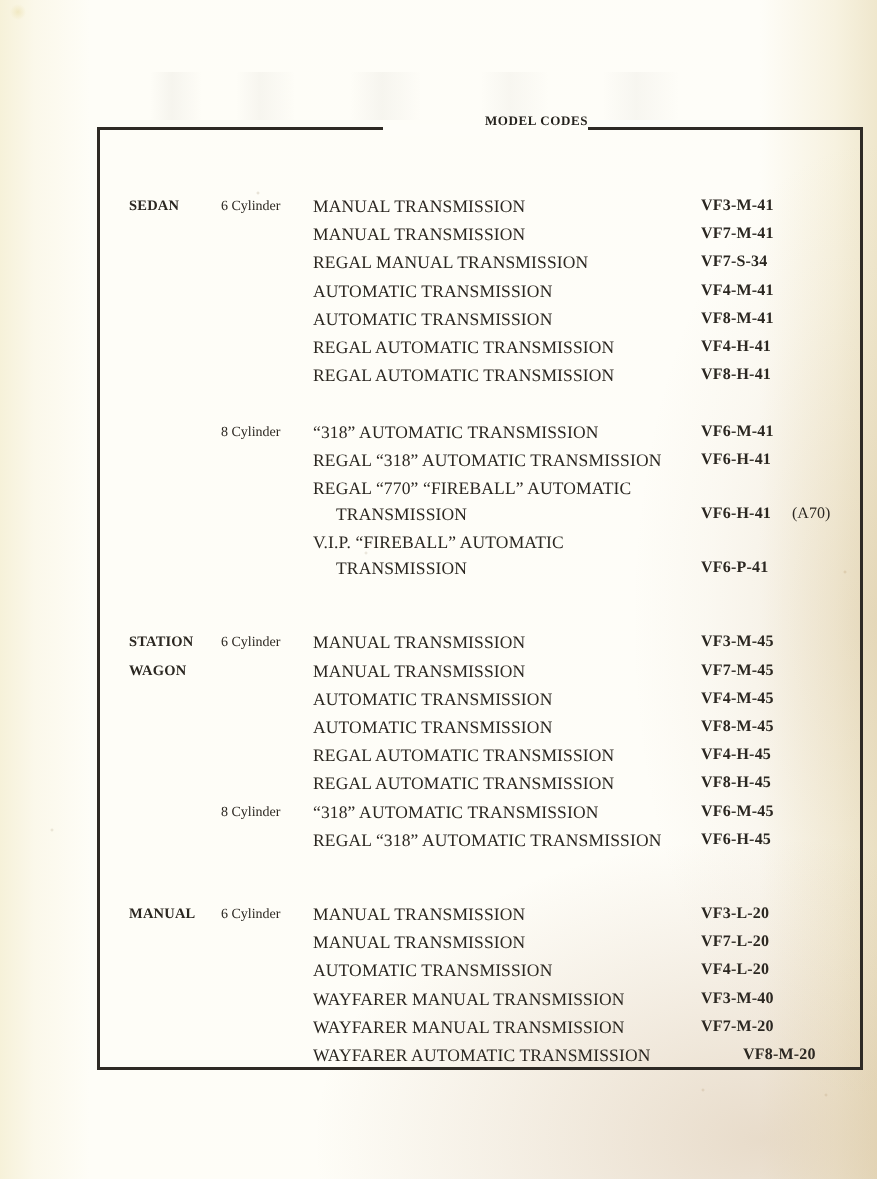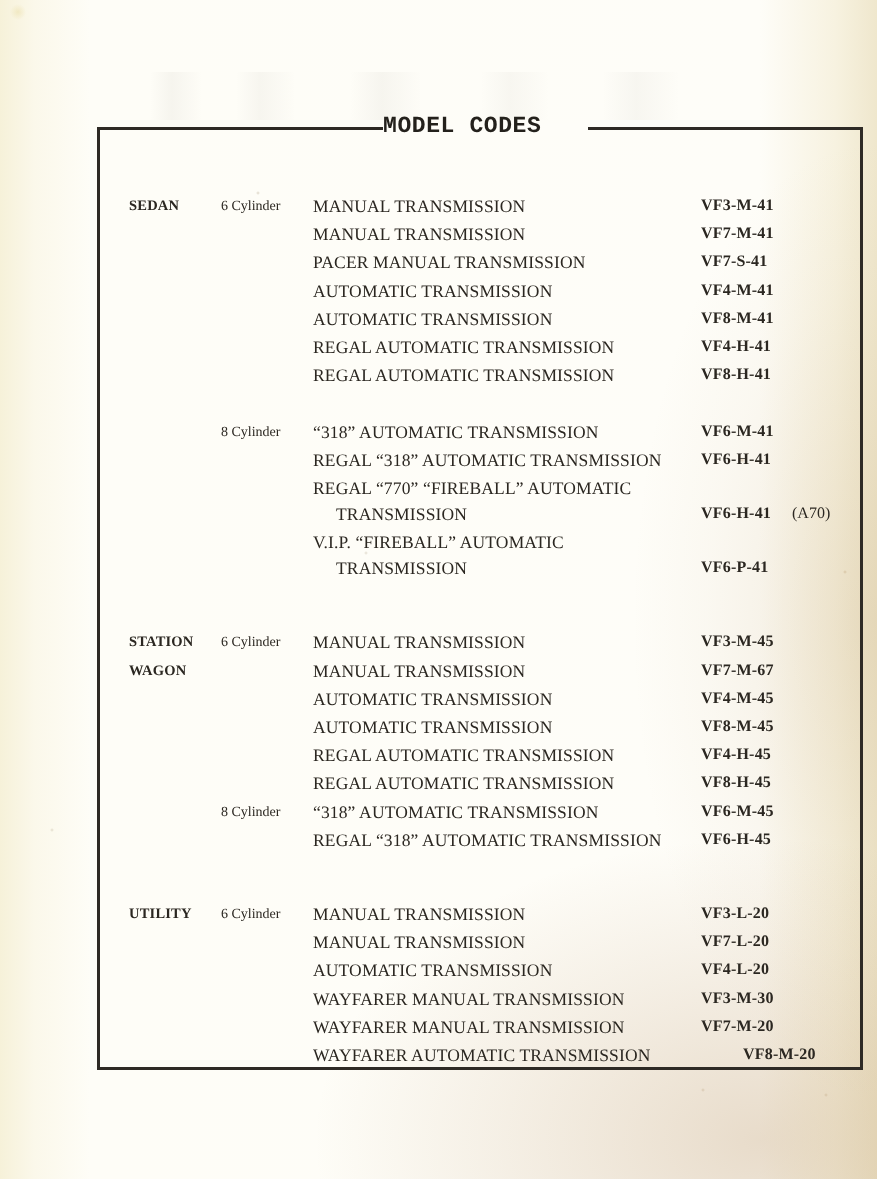--- a/index.html
+++ b/index.html
@@ -74,24 +74,24 @@
     top: -6px;
     width: 205px;
     height: 12px;
     background: #fefdf8;
   }
   #title {
     position: absolute;
     left: 283px;
     top: -17px;
     width: 205px;
-    text-align: left;
-    font-family: Liberation Mono, monospace;
+    text-align: right;
+    font-family: Liberation Serif, serif;
     font-weight: bold;
-    font-size: 23px;
+    font-size: 13px;
     letter-spacing: 0.6px;
     color: #24211c;
     background: transparent;
     white-space: nowrap;
   }
 
   
   #rows {
     position: absolute;
     left: 0;
@@ -172,22 +172,22 @@
           <span class="c-body">SEDAN</span>
           <span class="c-cyl">6 Cylinder</span>
           <span class="c-desc">MANUAL TRANSMISSION</span>
           <span class="c-code" style="top: -1px;">VF3-M-41</span>
         </div>
         <div class="row" style="top: 96.2px;">
           <span class="c-desc">MANUAL TRANSMISSION</span>
           <span class="c-code" style="top: -1px;">VF7-M-41</span>
         </div>
         <div class="row" style="top: 124.4px;">
-          <span class="c-desc">PACER MANUAL TRANSMISSION</span>
-          <span class="c-code" style="top: -1px;">VF7-S-41</span>
+          <span class="c-desc">REGAL MANUAL TRANSMISSION</span>
+          <span class="c-code" style="top: -1px;">VF7-S-34</span>
         </div>
         <div class="row" style="top: 152.6px;">
           <span class="c-desc">AUTOMATIC TRANSMISSION</span>
           <span class="c-code" style="top: -1px;">VF4-M-41</span>
         </div>
         <div class="row" style="top: 180.8px;">
           <span class="c-desc">AUTOMATIC TRANSMISSION</span>
           <span class="c-code" style="top: -1px;">VF8-M-41</span>
         </div>
         <div class="row" style="top: 209px;">
@@ -220,21 +220,21 @@
         </div>
         <div class="row" style="top: 504.4px;">
           <span class="c-body">STATION</span>
           <span class="c-cyl">6 Cylinder</span>
           <span class="c-desc">MANUAL TRANSMISSION</span>
           <span class="c-code" style="top: -1px;">VF3-M-45</span>
         </div>
         <div class="row" style="top: 532.6px;">
           <span class="c-body">WAGON</span>
           <span class="c-desc">MANUAL TRANSMISSION</span>
-          <span class="c-code" style="top: -1px;">VF7-M-67</span>
+          <span class="c-code" style="top: -1px;">VF7-M-45</span>
         </div>
         <div class="row" style="top: 560.8px;">
           <span class="c-desc">AUTOMATIC TRANSMISSION</span>
           <span class="c-code" style="top: -1px;">VF4-M-45</span>
         </div>
         <div class="row" style="top: 589px;">
           <span class="c-desc">AUTOMATIC TRANSMISSION</span>
           <span class="c-code" style="top: -1px;">VF8-M-45</span>
         </div>
         <div class="row" style="top: 617.2px;">
@@ -248,36 +248,36 @@
         <div class="row" style="top: 673.6px;">
           <span class="c-cyl">8 Cylinder</span>
           <span class="c-desc">“318” AUTOMATIC TRANSMISSION</span>
           <span class="c-code" style="top: -1px;">VF6-M-45</span>
         </div>
         <div class="row" style="top: 701.8px;">
           <span class="c-desc">REGAL “318” AUTOMATIC TRANSMISSION</span>
           <span class="c-code" style="top: -1px;">VF6-H-45</span>
         </div>
         <div class="row" style="top: 776px;">
-          <span class="c-body">UTILITY</span>
+          <span class="c-body">MANUAL</span>
           <span class="c-cyl">6 Cylinder</span>
           <span class="c-desc">MANUAL TRANSMISSION</span>
           <span class="c-code" style="top: -1px;">VF3-L-20</span>
         </div>
         <div class="row" style="top: 804.2px;">
           <span class="c-desc">MANUAL TRANSMISSION</span>
           <span class="c-code" style="top: -1px;">VF7-L-20</span>
         </div>
         <div class="row" style="top: 832.4px;">
           <span class="c-desc">AUTOMATIC TRANSMISSION</span>
           <span class="c-code" style="top: -1px;">VF4-L-20</span>
         </div>
         <div class="row" style="top: 860.6px;">
           <span class="c-desc">WAYFARER MANUAL TRANSMISSION</span>
-          <span class="c-code" style="top: -1px;">VF3-M-30</span>
+          <span class="c-code" style="top: -1px;">VF3-M-40</span>
         </div>
         <div class="row" style="top: 888.8px;">
           <span class="c-desc">WAYFARER MANUAL TRANSMISSION</span>
           <span class="c-code" style="top: -1px;">VF7-M-20</span>
         </div>
         <div class="row" style="top: 917px;">
           <span class="c-desc">WAYFARER AUTOMATIC TRANSMISSION</span>
           <span class="c-code" style="top: -1px; margin-left: 42px;">VF8-M-20</span>
         </div>
       </div>

